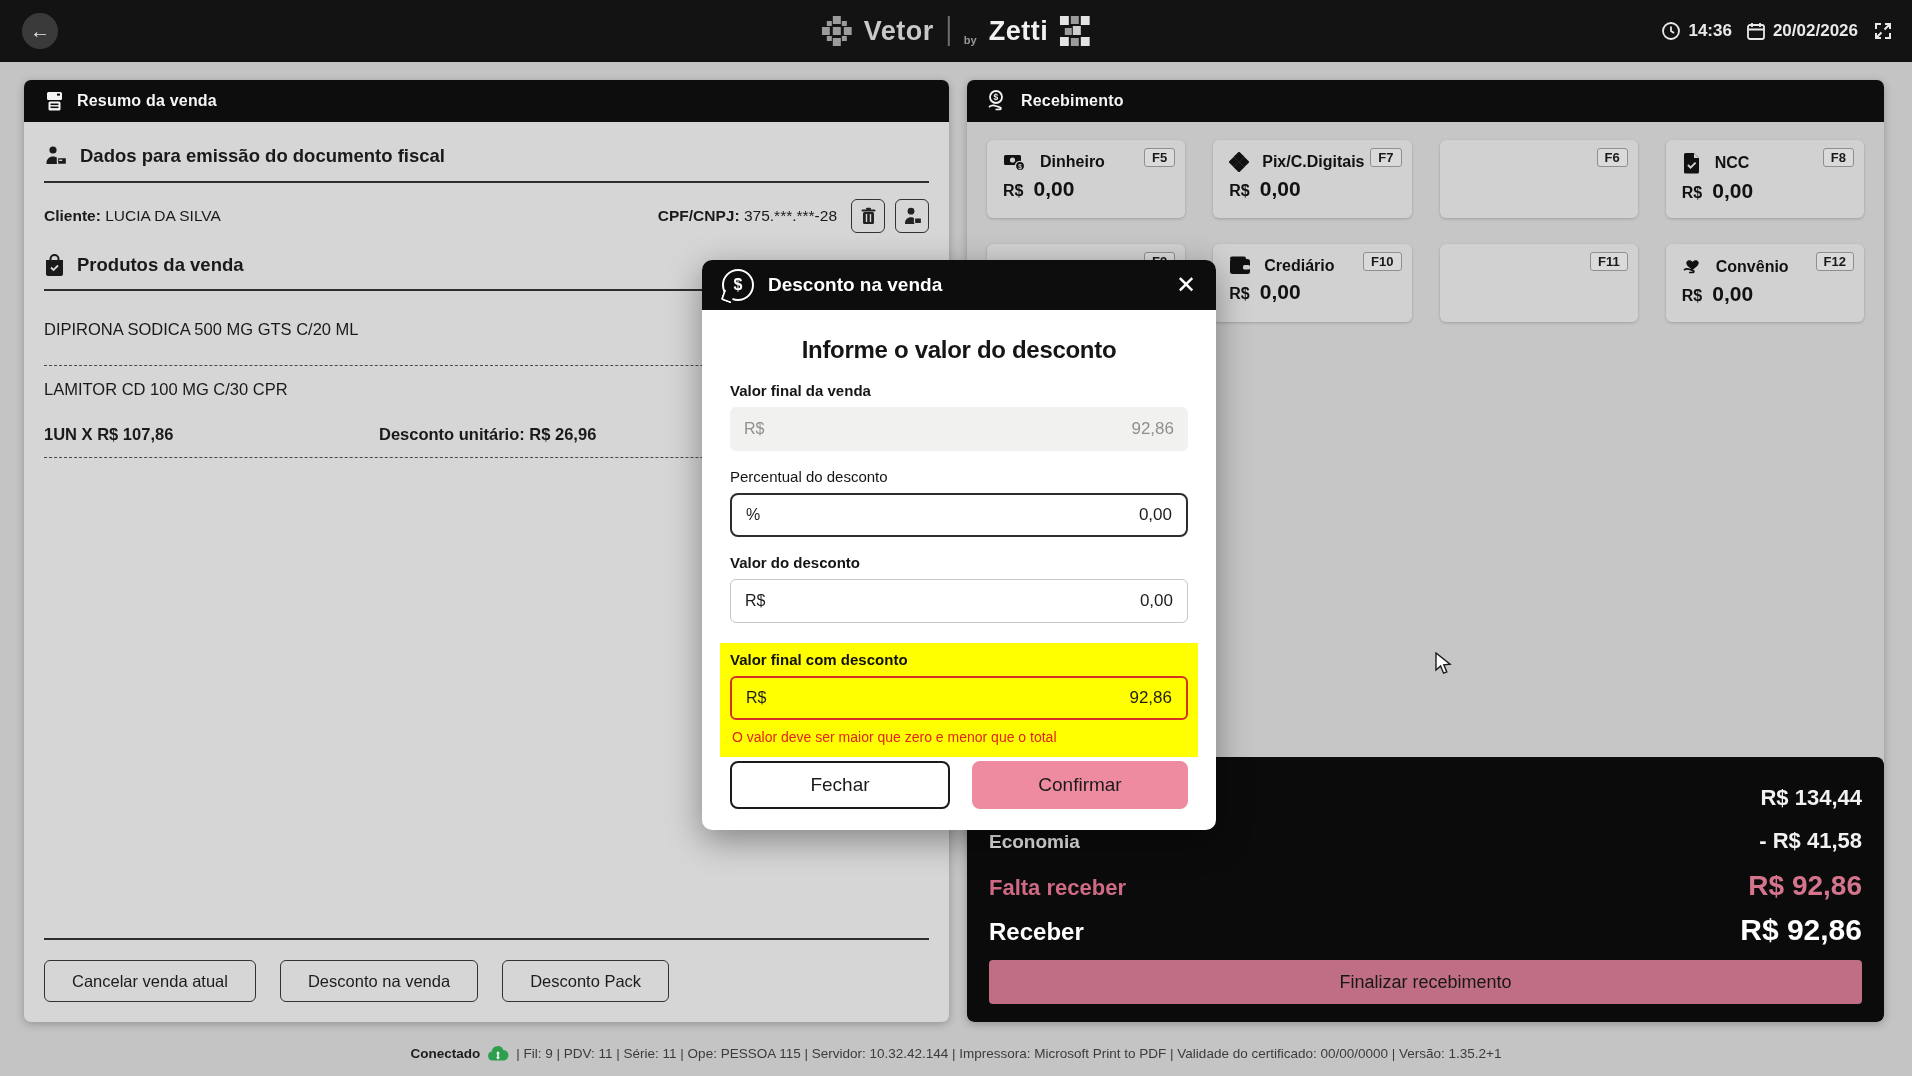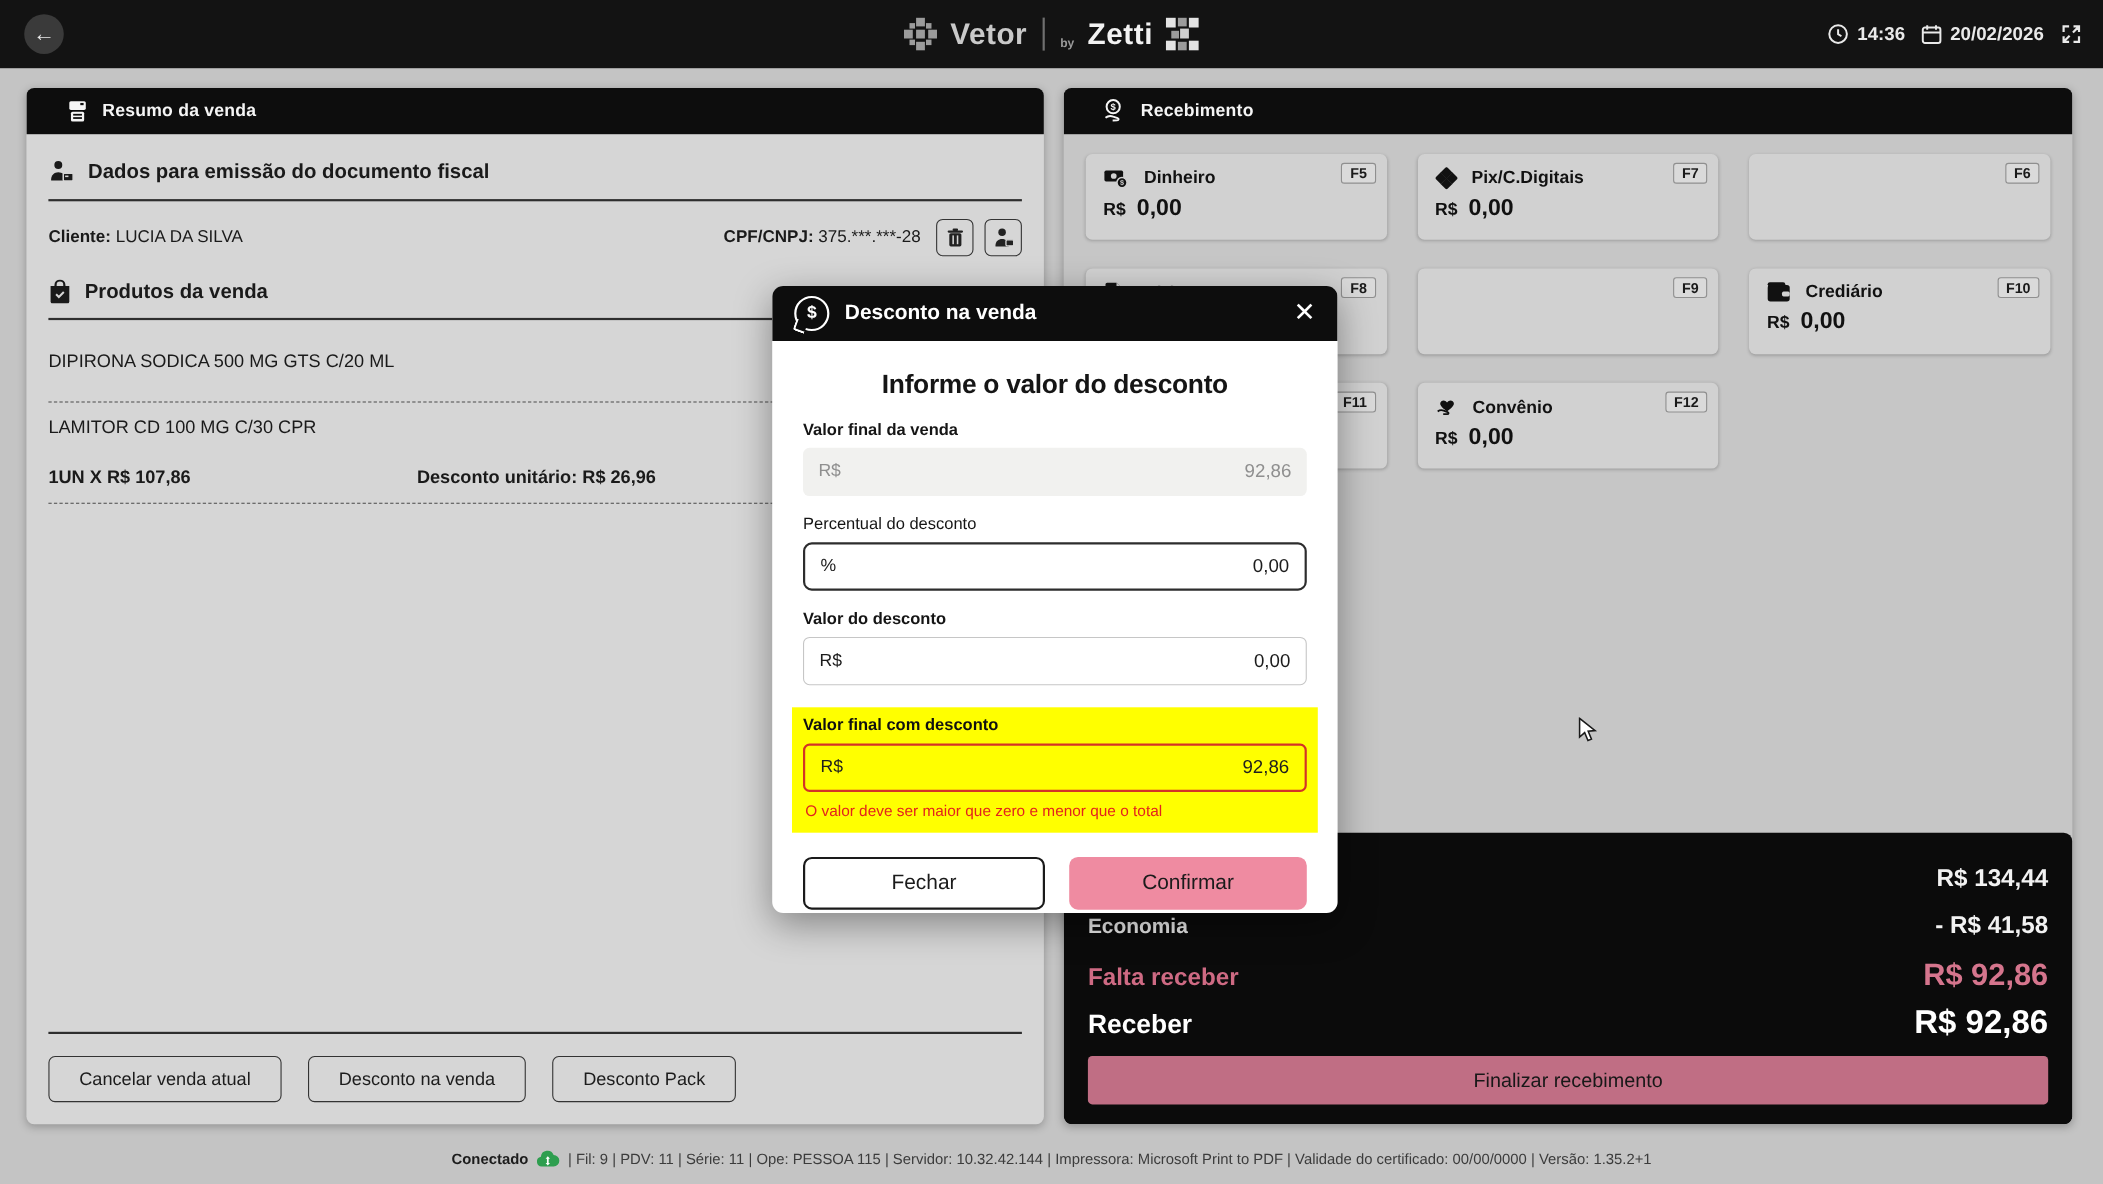--- a/index.html
+++ b/index.html
@@ -18,21 +18,21 @@
   .logo .vline { width:2px; height:30px; background:#6f6f6f; margin:0 2px; }
   .logo .by { color:#9a9a9a; font-size:11px; font-weight:bold; align-self:flex-end; margin-bottom:16px; }
   .logo .suffix { color:#f2f2f2; font-size:27px; font-weight:bold; letter-spacing:.5px; }
   .top-right { position:absolute; right:18px; top:0; height:62px; display:flex; align-items:center; gap:14px; color:#e9e9e9; }
   .top-right .chunk { display:flex; align-items:center; gap:7px; font-size:17px; font-weight:bold; }
   .icw { display:inline-flex; align-items:center; justify-content:center; }
 
   
   .panel { position:absolute; border-radius:7px; box-shadow:0 2px 8px rgba(0,0,0,.25); display:flex; flex-direction:column; overflow:hidden; }
   .panel-head { height:42px; background:#0d0d0d; color:#f5f5f5; display:flex; align-items:center; gap:12px;
-                padding:0 36px; font-size:16px; font-weight:bold; flex:0 0 auto; letter-spacing:.2px; }
+                padding:0 20px; font-size:16px; font-weight:bold; flex:0 0 auto; letter-spacing:.2px; }
 
   
   .left-panel { left:24px; top:80px; width:925px; height:942px; background:#d6d6d6; }
   .lp-body { flex:1; display:flex; flex-direction:column; padding:22px 20px 20px; color:#1a1a1a; }
   .sec-title { display:flex; align-items:center; gap:12px; font-size:18.5px; font-weight:bold; margin-bottom:13px; }
   .divider { border-top:2px solid #2e2e2e; margin-bottom:15px; }
   .dashed { border-top:1.5px dashed #4a4a4a; }
   .client-row { display:flex; align-items:center; justify-content:space-between; margin-bottom:20px; min-height:36px; }
   .client-left { font-size:15.5px; }
   .client-right { display:flex; align-items:center; gap:10px; }
@@ -44,21 +44,21 @@
   .qty-row { display:flex; align-items:center; margin-bottom:13px; font-size:16.5px; }
   .qty { width:335px; font-weight:600; }
   .disc { font-weight:bold; }
   .lp-spacer { flex:1; }
   .lp-actions { display:flex; gap:24px; padding-top:20px; }
   .ghost-btn { height:42px; border:1.5px solid #333; border-radius:6px; background:transparent;
                font-size:16.5px; color:#1c1c1c; padding:0 27px; cursor:pointer; font-family:inherit; }
 
   
   .right-panel { left:967px; top:80px; width:917px; height:942px; background:#c6c6c6; }
-  .tiles { padding:18px 20px 4px; display:grid; grid-template-columns:1fr 1fr 1fr; column-gap:28px; row-gap:26px; }
+  .tiles { padding:18px 20px 4px; display:grid; grid-template-columns:1fr 1fr 1fr 1fr; column-gap:28px; row-gap:26px; }
   .tile { position:relative; height:78px; background:#d1d1d1; border-radius:6px; box-shadow:0 1px 3px rgba(0,0,0,.2);
           padding:12px 16px; cursor:pointer; }
   .tile-top { display:flex; align-items:center; gap:13px; font-size:16px; font-weight:bold; color:#111; }
   .tile-val { display:flex; align-items:baseline; gap:10px; margin-top:5px; color:#111; }
   .tile-val .cur { font-size:16px; font-weight:bold; }
   .tile-val .amt { font-size:21px; font-weight:bold; }
   .fkey { position:absolute; top:8px; right:10px; background:#dadada; border:1px solid #8f8f8f; border-radius:3px;
           font-size:13px; font-weight:bold; color:#1a1a1a; padding:1px 7px; }
   .rp-spacer { flex:1; }
 
@@ -100,21 +100,21 @@
   .finput { height:44px; border-radius:6px; display:flex; align-items:center; justify-content:space-between;
             padding:0 14px; font-size:17px; background:#fff; }
   .finput .pfx { font-size:16px; }
   .inp-disabled { background:#f1f1ef; color:#8f8f8f; }
   .inp-strong { border:2px solid #2d2d2d; border-radius:8px; color:#1c1c1c; }
   .inp-light { border:1.5px solid #c6c6c6; color:#1c1c1c; }
   .warn-wrap { background:#ffff00; margin:20px -10px 0; padding:8px 10px 12px; }
   .warn-wrap .flabel { color:#101010; }
   .inp-warn { background:#ffff00; border:2px solid #d33327; color:#1f1f1f; }
   .err-text { color:#e3231d; font-size:14px; margin-top:9px; padding-left:2px; }
-  .m-actions { display:flex; gap:22px; margin-top:22px; }
+  .m-actions { display:flex; gap:22px; margin-top:4px; }
   .m-actions button { flex:1; height:48px; border-radius:8px; font-size:19px; cursor:pointer; font-family:inherit; color:#1b1b1b; }
   .btn-close { background:#fff; border:2px solid #1a1a1a; }
   .btn-confirm { background:#ef8ba1; border:none; }
 
   
   .statusbar { position:absolute; left:0; top:1030px; width:1912px; height:46px; display:flex; align-items:center;
                justify-content:center; gap:7px; font-size:13.5px; color:#3c3c3c; }
   .statusbar .conn { font-weight:bold; color:#1c1c1c; }
 
   

